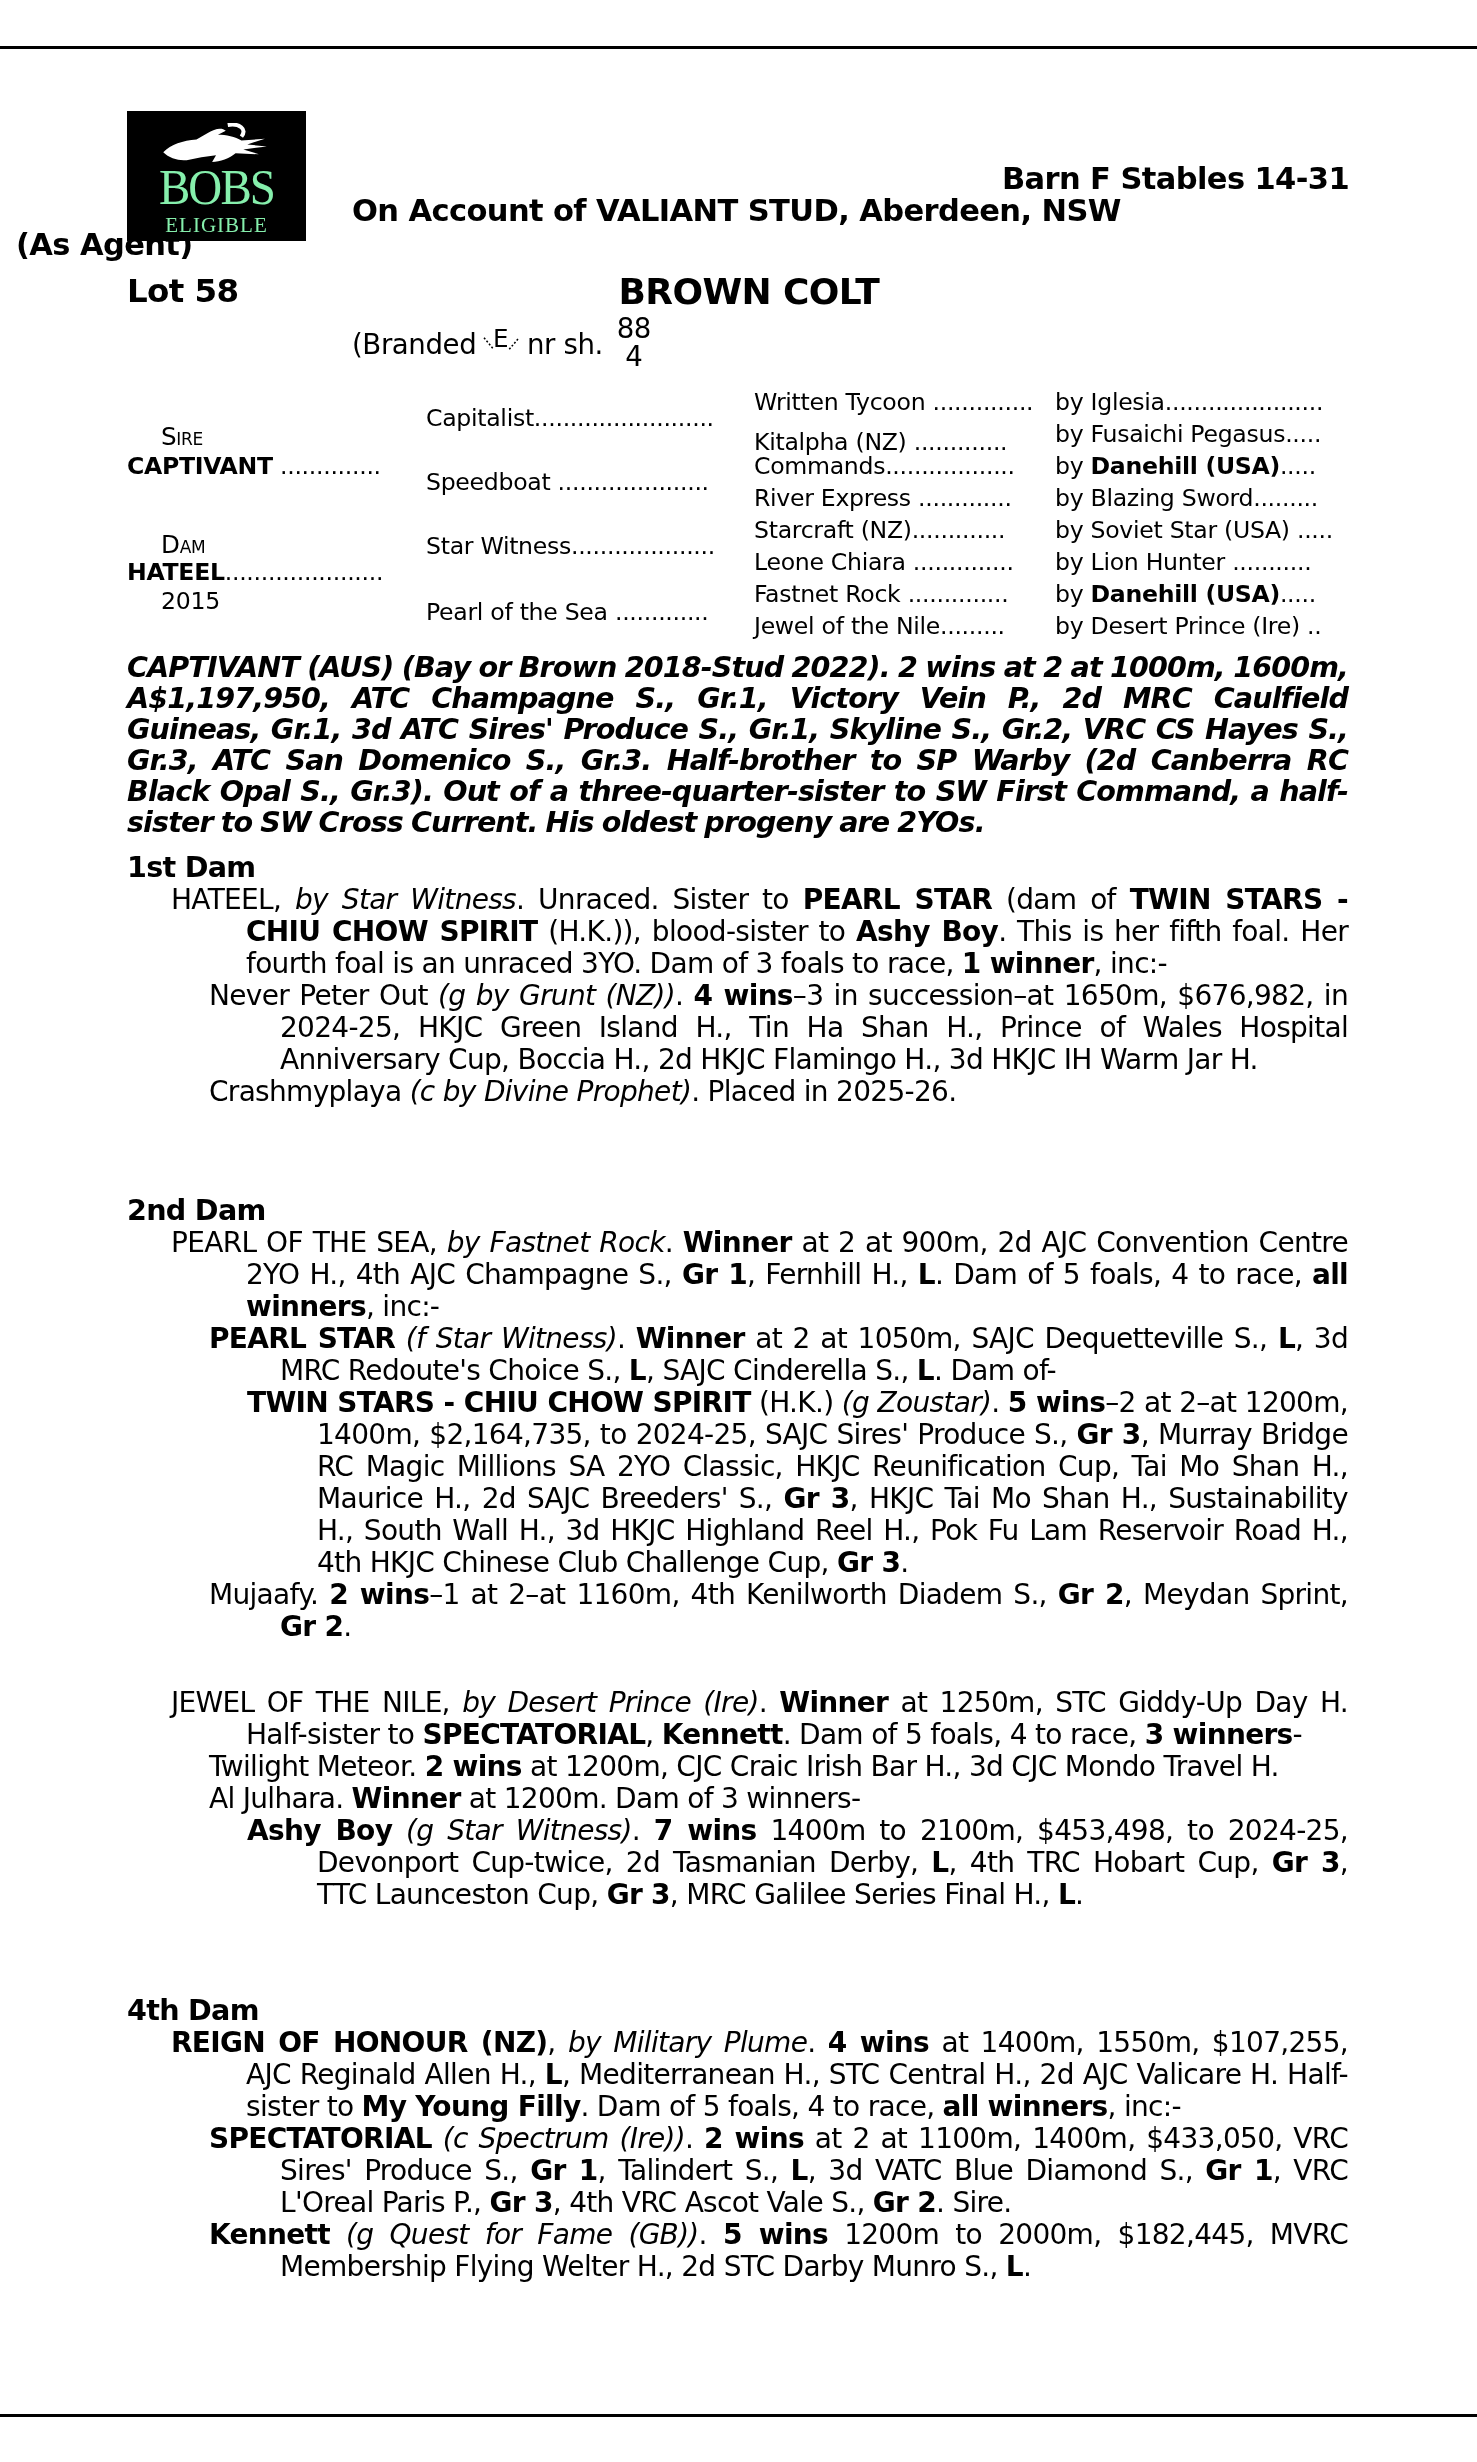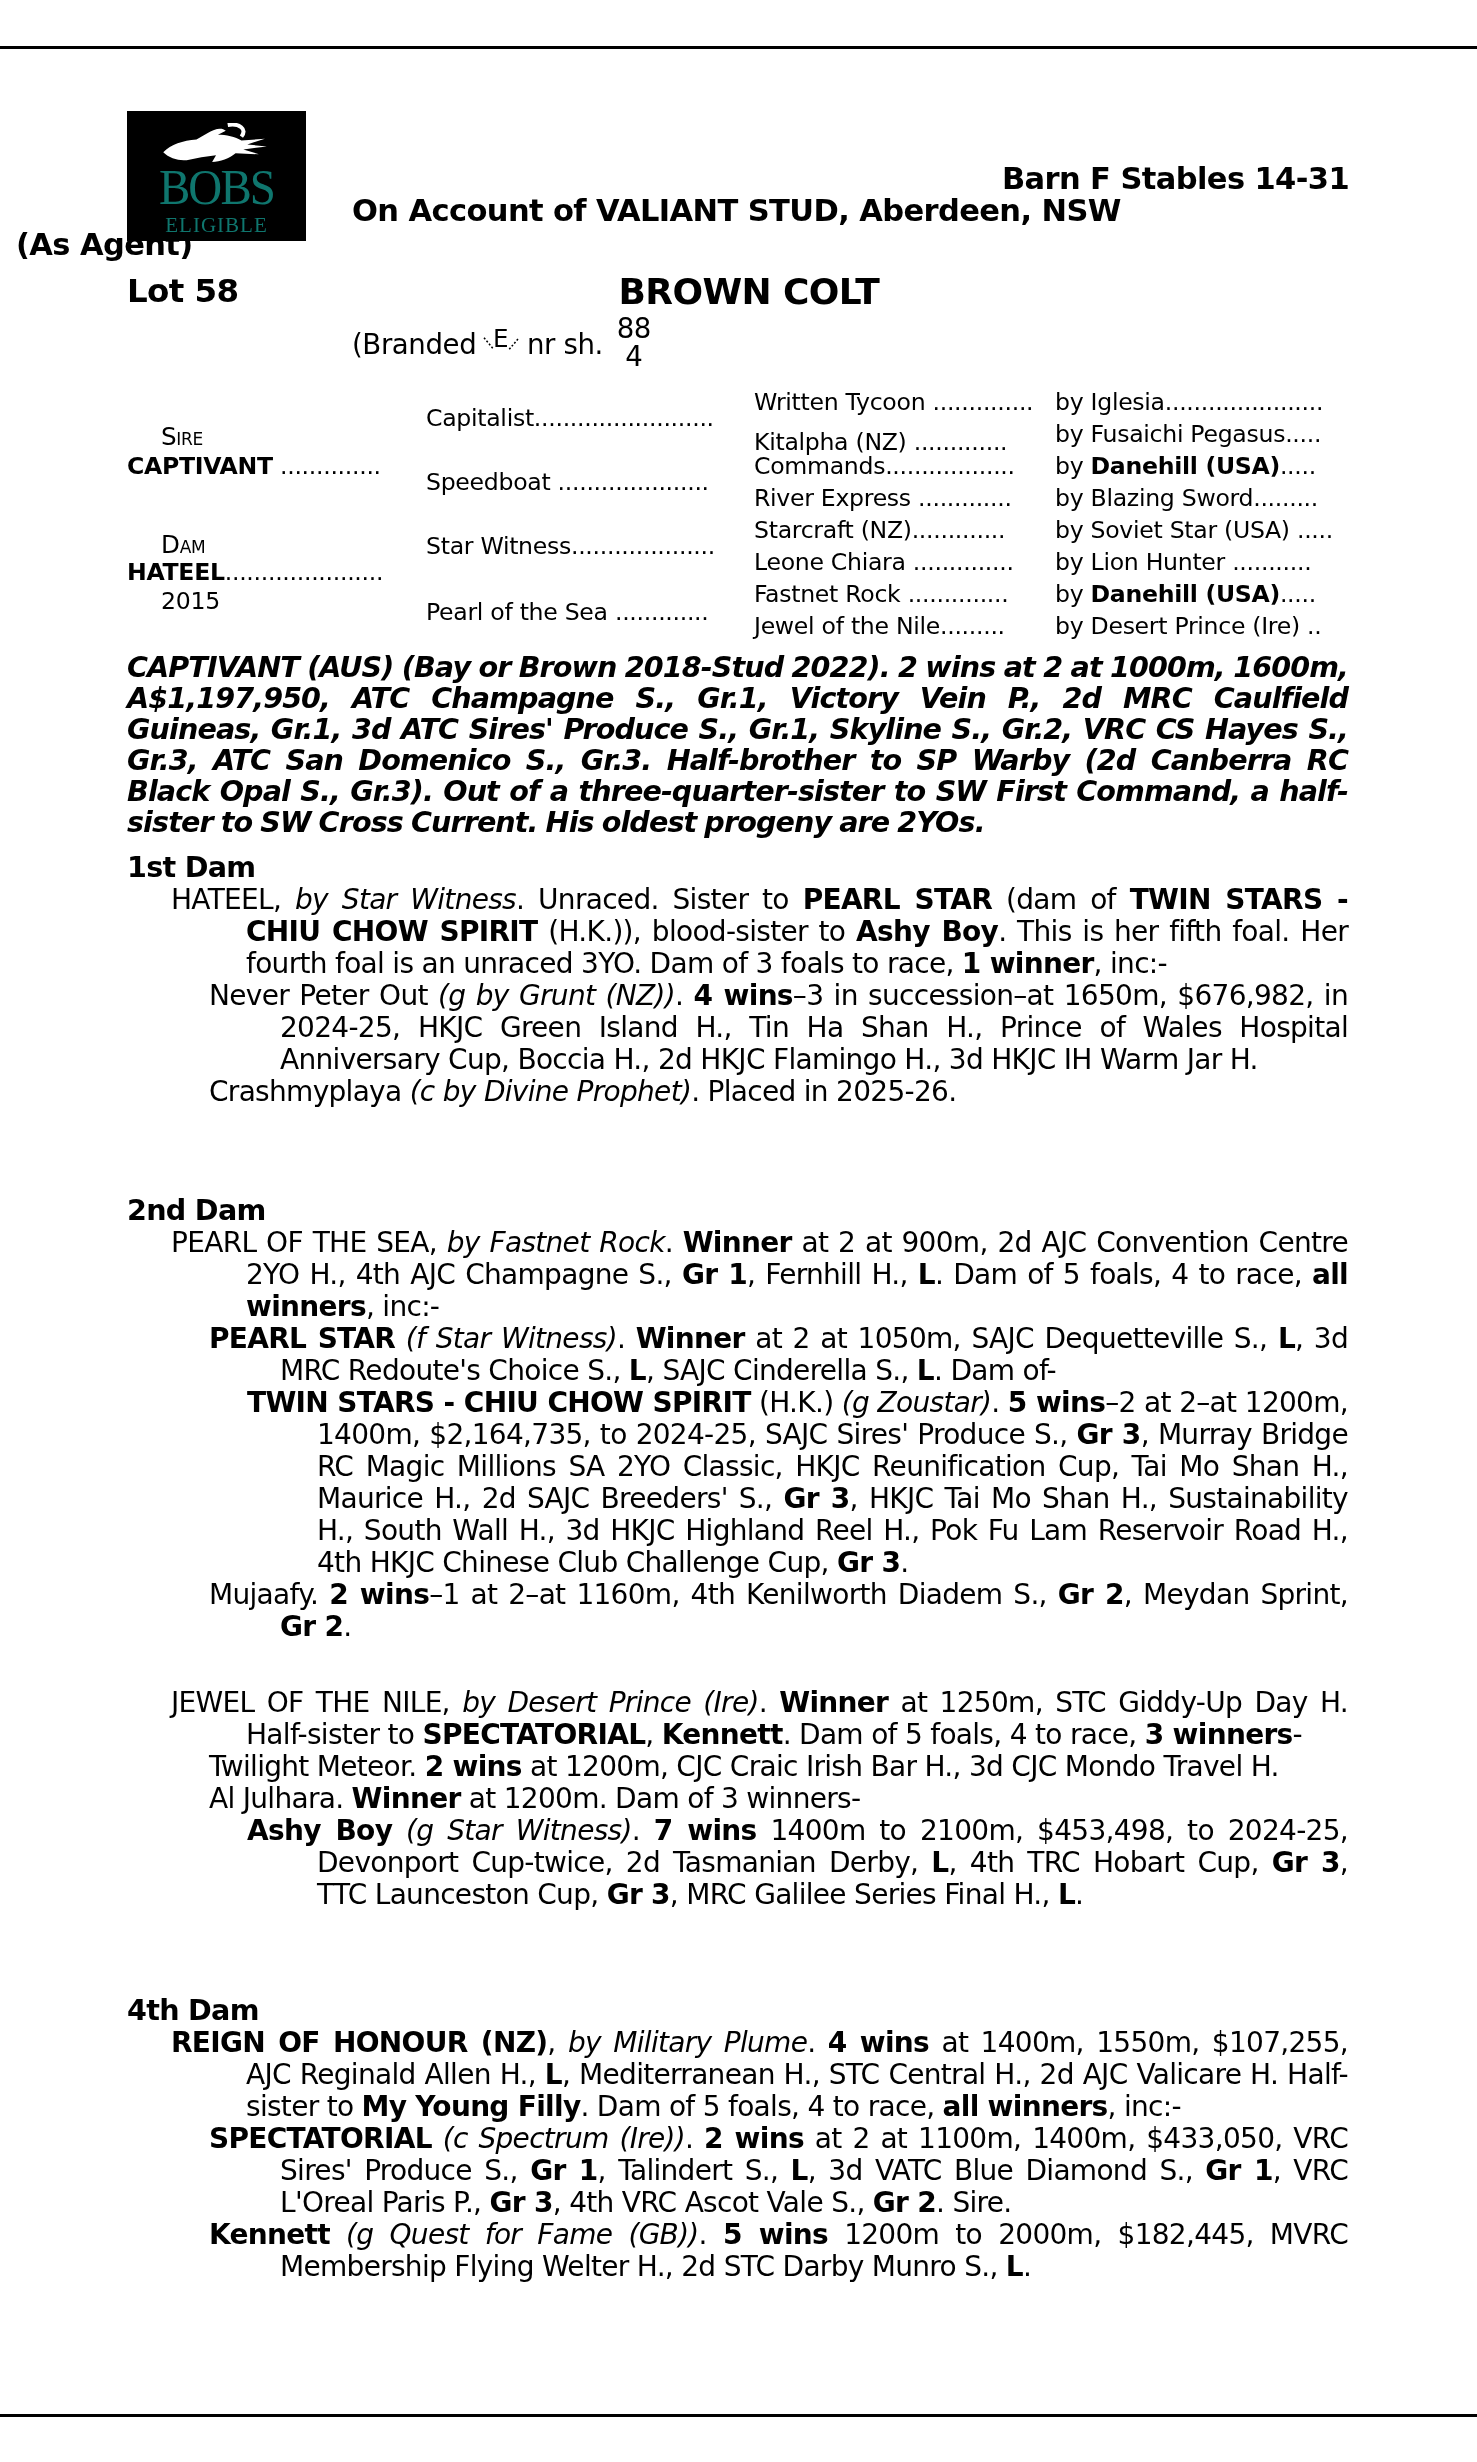--- a/index.html
+++ b/index.html
@@ -3,21 +3,21 @@
 <meta charset="utf-8">
 <style>
   html, body { margin:0; padding:0; background:#ffffff; }
   body { width:1478px; height:2463px; position:relative; overflow:hidden;
          font-family:"DejaVu Sans", sans-serif; color:#000; }
   .rule { position:absolute; left:0; width:1478px; height:3px; background:#000; }
   .rule.top { top:46px; }
   .rule.bottom { top:2414px; }
 
   .logo { position:absolute; left:127px; top:111px; width:179px; height:130px; background:#000;
-          color:#0f766e; text-align:center; }
+          color:#86efac; text-align:center; }
   .logo svg { position:absolute; left:29.6px; top:11.8px; }
   .logo .bobs { position:absolute; left:0; right:0; top:51px; font-family:"Liberation Serif", serif;
                 font-size:51px; line-height:51px; letter-spacing:-2px; transform:scaleX(0.92); }
   .logo .elig { position:absolute; left:0; right:0; top:102px; font-family:"Liberation Serif", serif;
                 font-size:21px; letter-spacing:1px; }
 
   .hdr { position:absolute; font-weight:bold; font-size:30.5px; line-height:35px; white-space:nowrap;
          font-family:"DejaVu Sans", sans-serif; letter-spacing:-0.6px; }
   .barn { right:129px; top:161px; }
   .account { left:352px; top:193px; }

